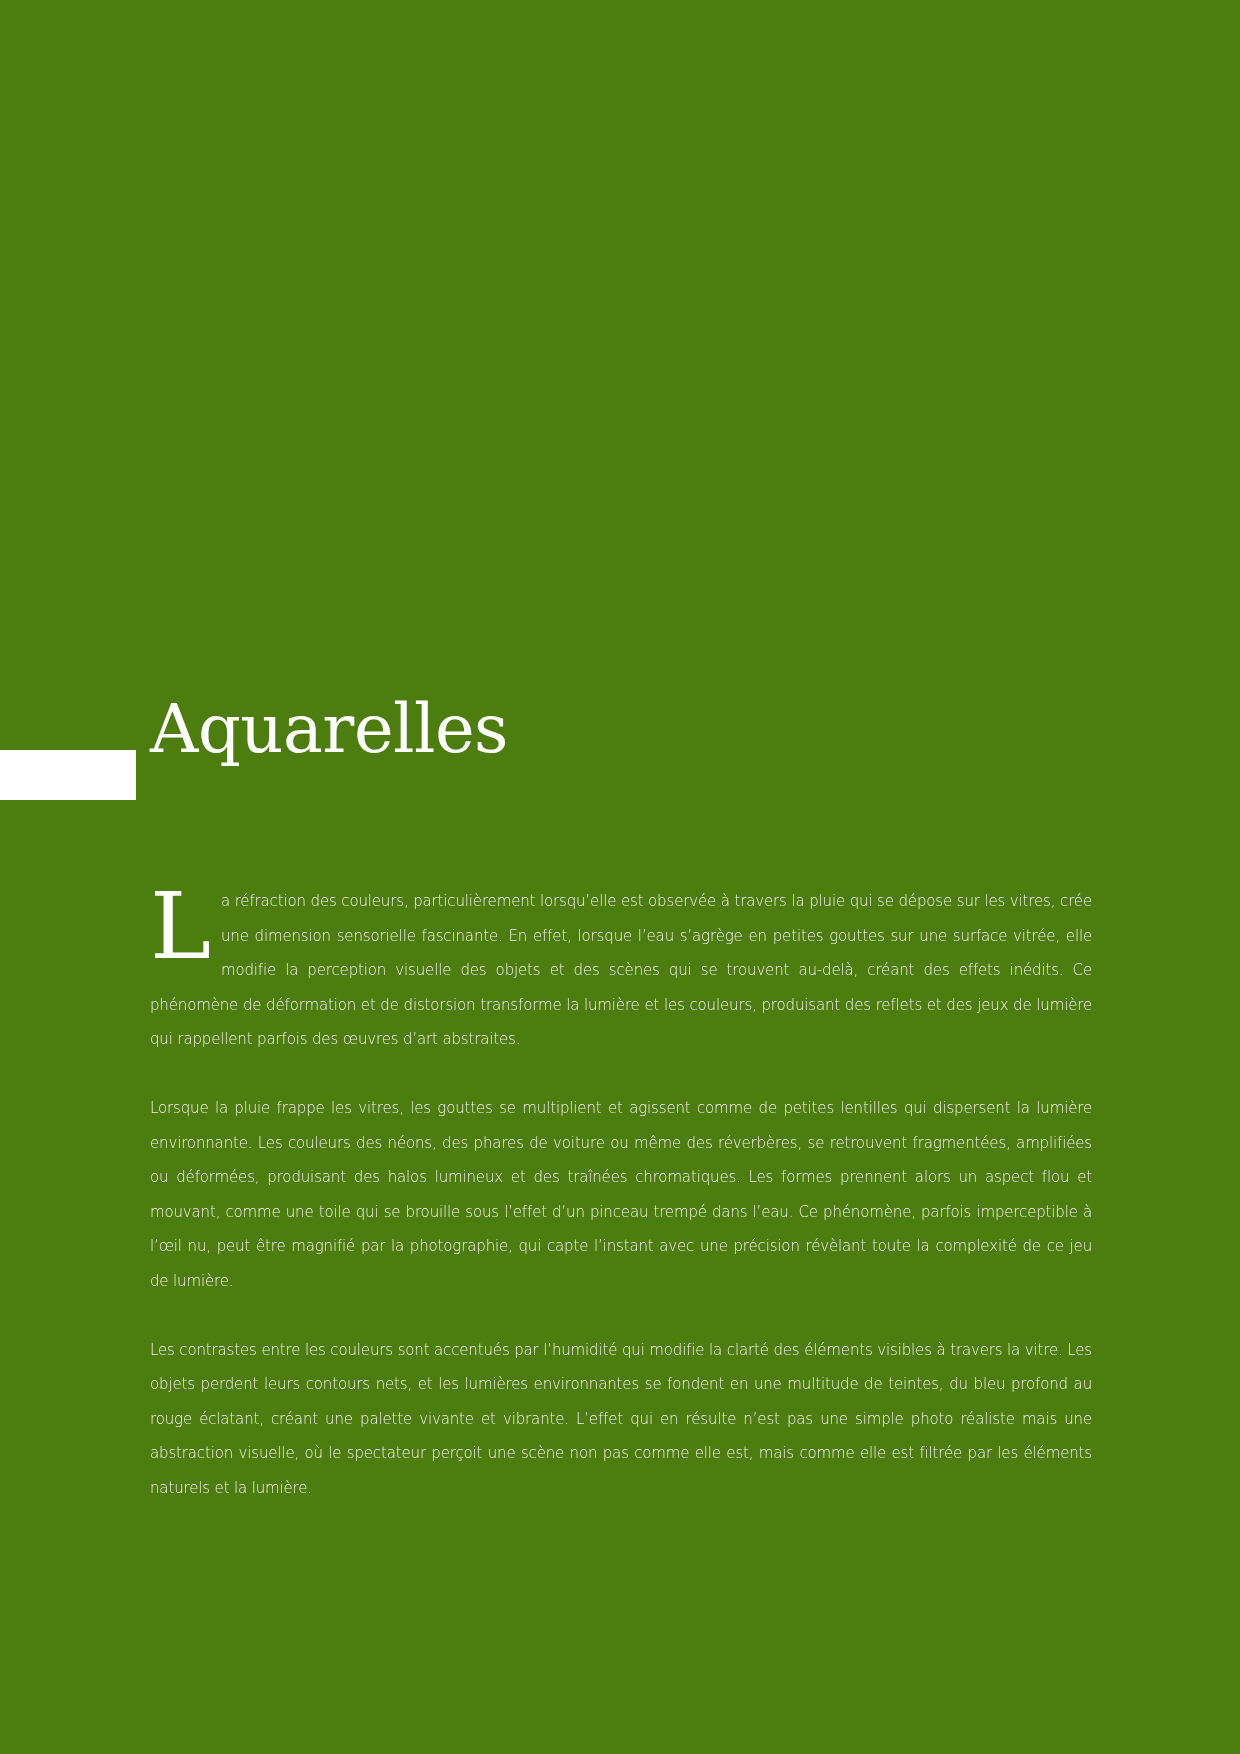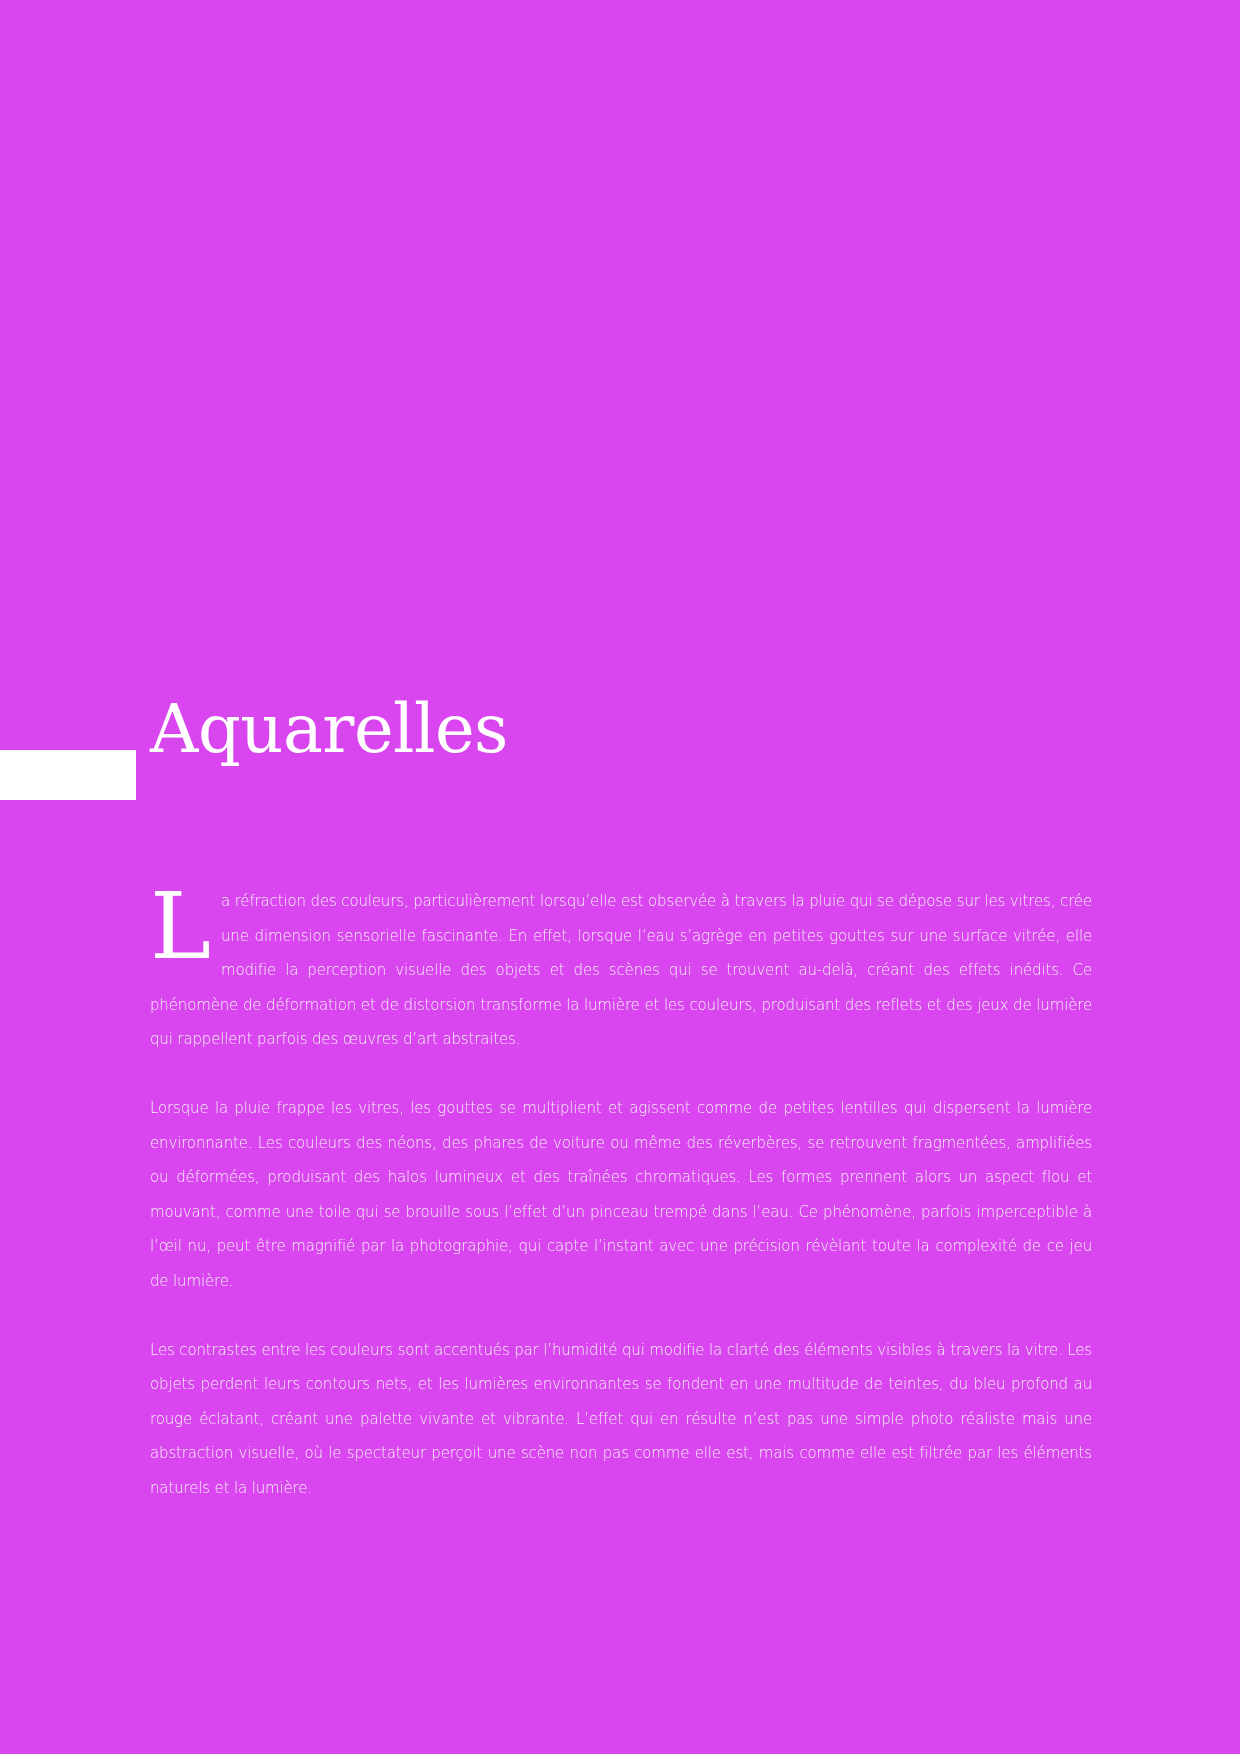--- a/index.html
+++ b/index.html
@@ -14,21 +14,21 @@
     font-family: "DejaVu Sans", sans-serif;
     overflow: hidden;
     position: relative;
   }
 
   .page {
     position: absolute;
     inset: 0;
     width: 1240px;
     height: 1754px;
-    background: #d946ef;
+    background: #4d7c0f;
   }
 
   
   .title-block {
     position: absolute;
     left: 0;
     top: 737px;
     width: 1240px;
     height: 70px;
     display: flex;

